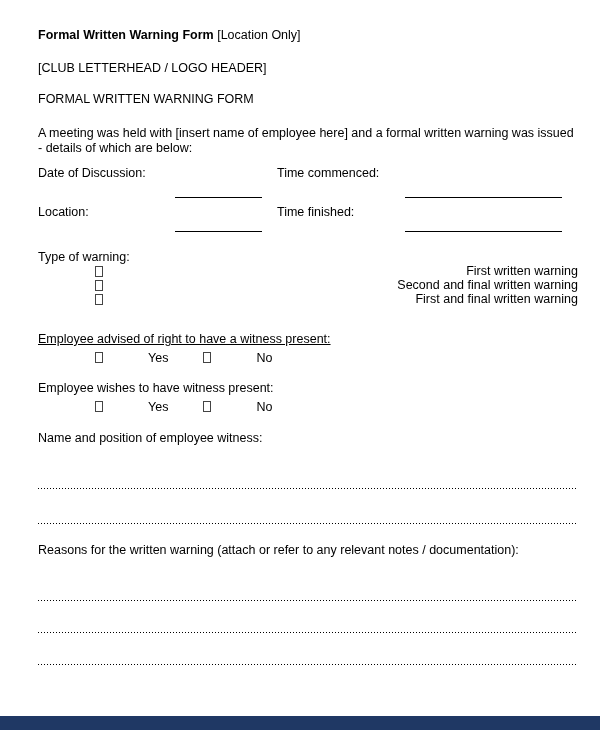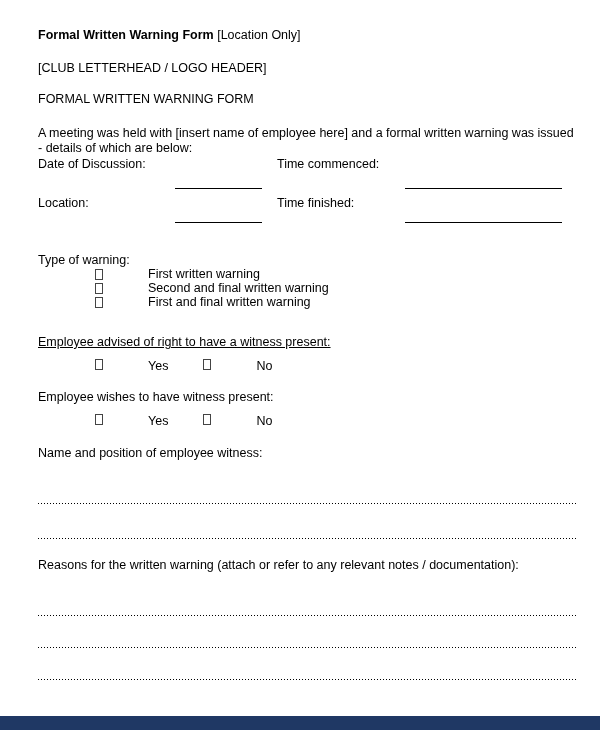--- a/index.html
+++ b/index.html
@@ -17,49 +17,49 @@
   .bold { font-weight: bold; }
 
   .letterhead { margin-top: 19px; }
   .heading    { margin-top: 17px; }
   .intro      { margin: 20px 1px 0 0; max-width: 548px; line-height: 15px; }
 
   
   .frow  { display: flex; }
   .col-l { width: 239px; flex: none; }
   .col-r { flex: 1; }
-  .row-labels-1 { margin-top: 1px; }
+  .row-labels-1 { margin-top: 10px; }
   .row-lines-1  { margin-top: 17px; }
   .row-labels-2 { margin-top: 7px; justify-content: flex-end; }
   .row-lines-2  { margin-top: 12px; }
   .fill { height: 1px; background: #000; }
   .fill.short { margin-left: 137px; width: 87px; }
   .fill.long  { margin-left: 128px; width: 157px; }
 
-  .type-label { margin-top: 30px; }
+  .type-label { margin-top: 18px; }
 
   .opt-row {
     display: flex; align-items: center;
-    padding-left: 57px; height: 14px; line-height: 14px;
+    padding-left: 57px; height: 14px; line-height: 14px; justify-content: space-between;
   }
   .opt-row:first-of-type { margin-top: 6px; }
   .opt-label { margin-left: 45px; }
 
   .cb {
     display: inline-block; flex: none;
     width: 6px; height: 9px;
     border: 1px solid #444;
     background: #fff;
   }
 
   .question   { margin-top: 16px; }
   .question.q1 { margin-top: 26px; text-decoration: underline; }
   .yn-row {
-    display: flex; align-items: flex-start;
-    padding-left: 57px; height: 15px; margin-top: 10px;
+    display: flex; align-items: center;
+    padding-left: 57px; height: 15px; margin-top: 4px;
   }
   .yn-yes { margin-left: 45px; }
   .yn-cb2 { margin-left: 35px; }
   .yn-no  { margin-left: 45px; }
 
   .witness-name-label { margin-top: 17px; }
 
   .dotline {
     height: 1px; width: 100%;
     background-image: repeating-linear-gradient(90deg, #000 0, #000 1px, transparent 1px, transparent 3px);

